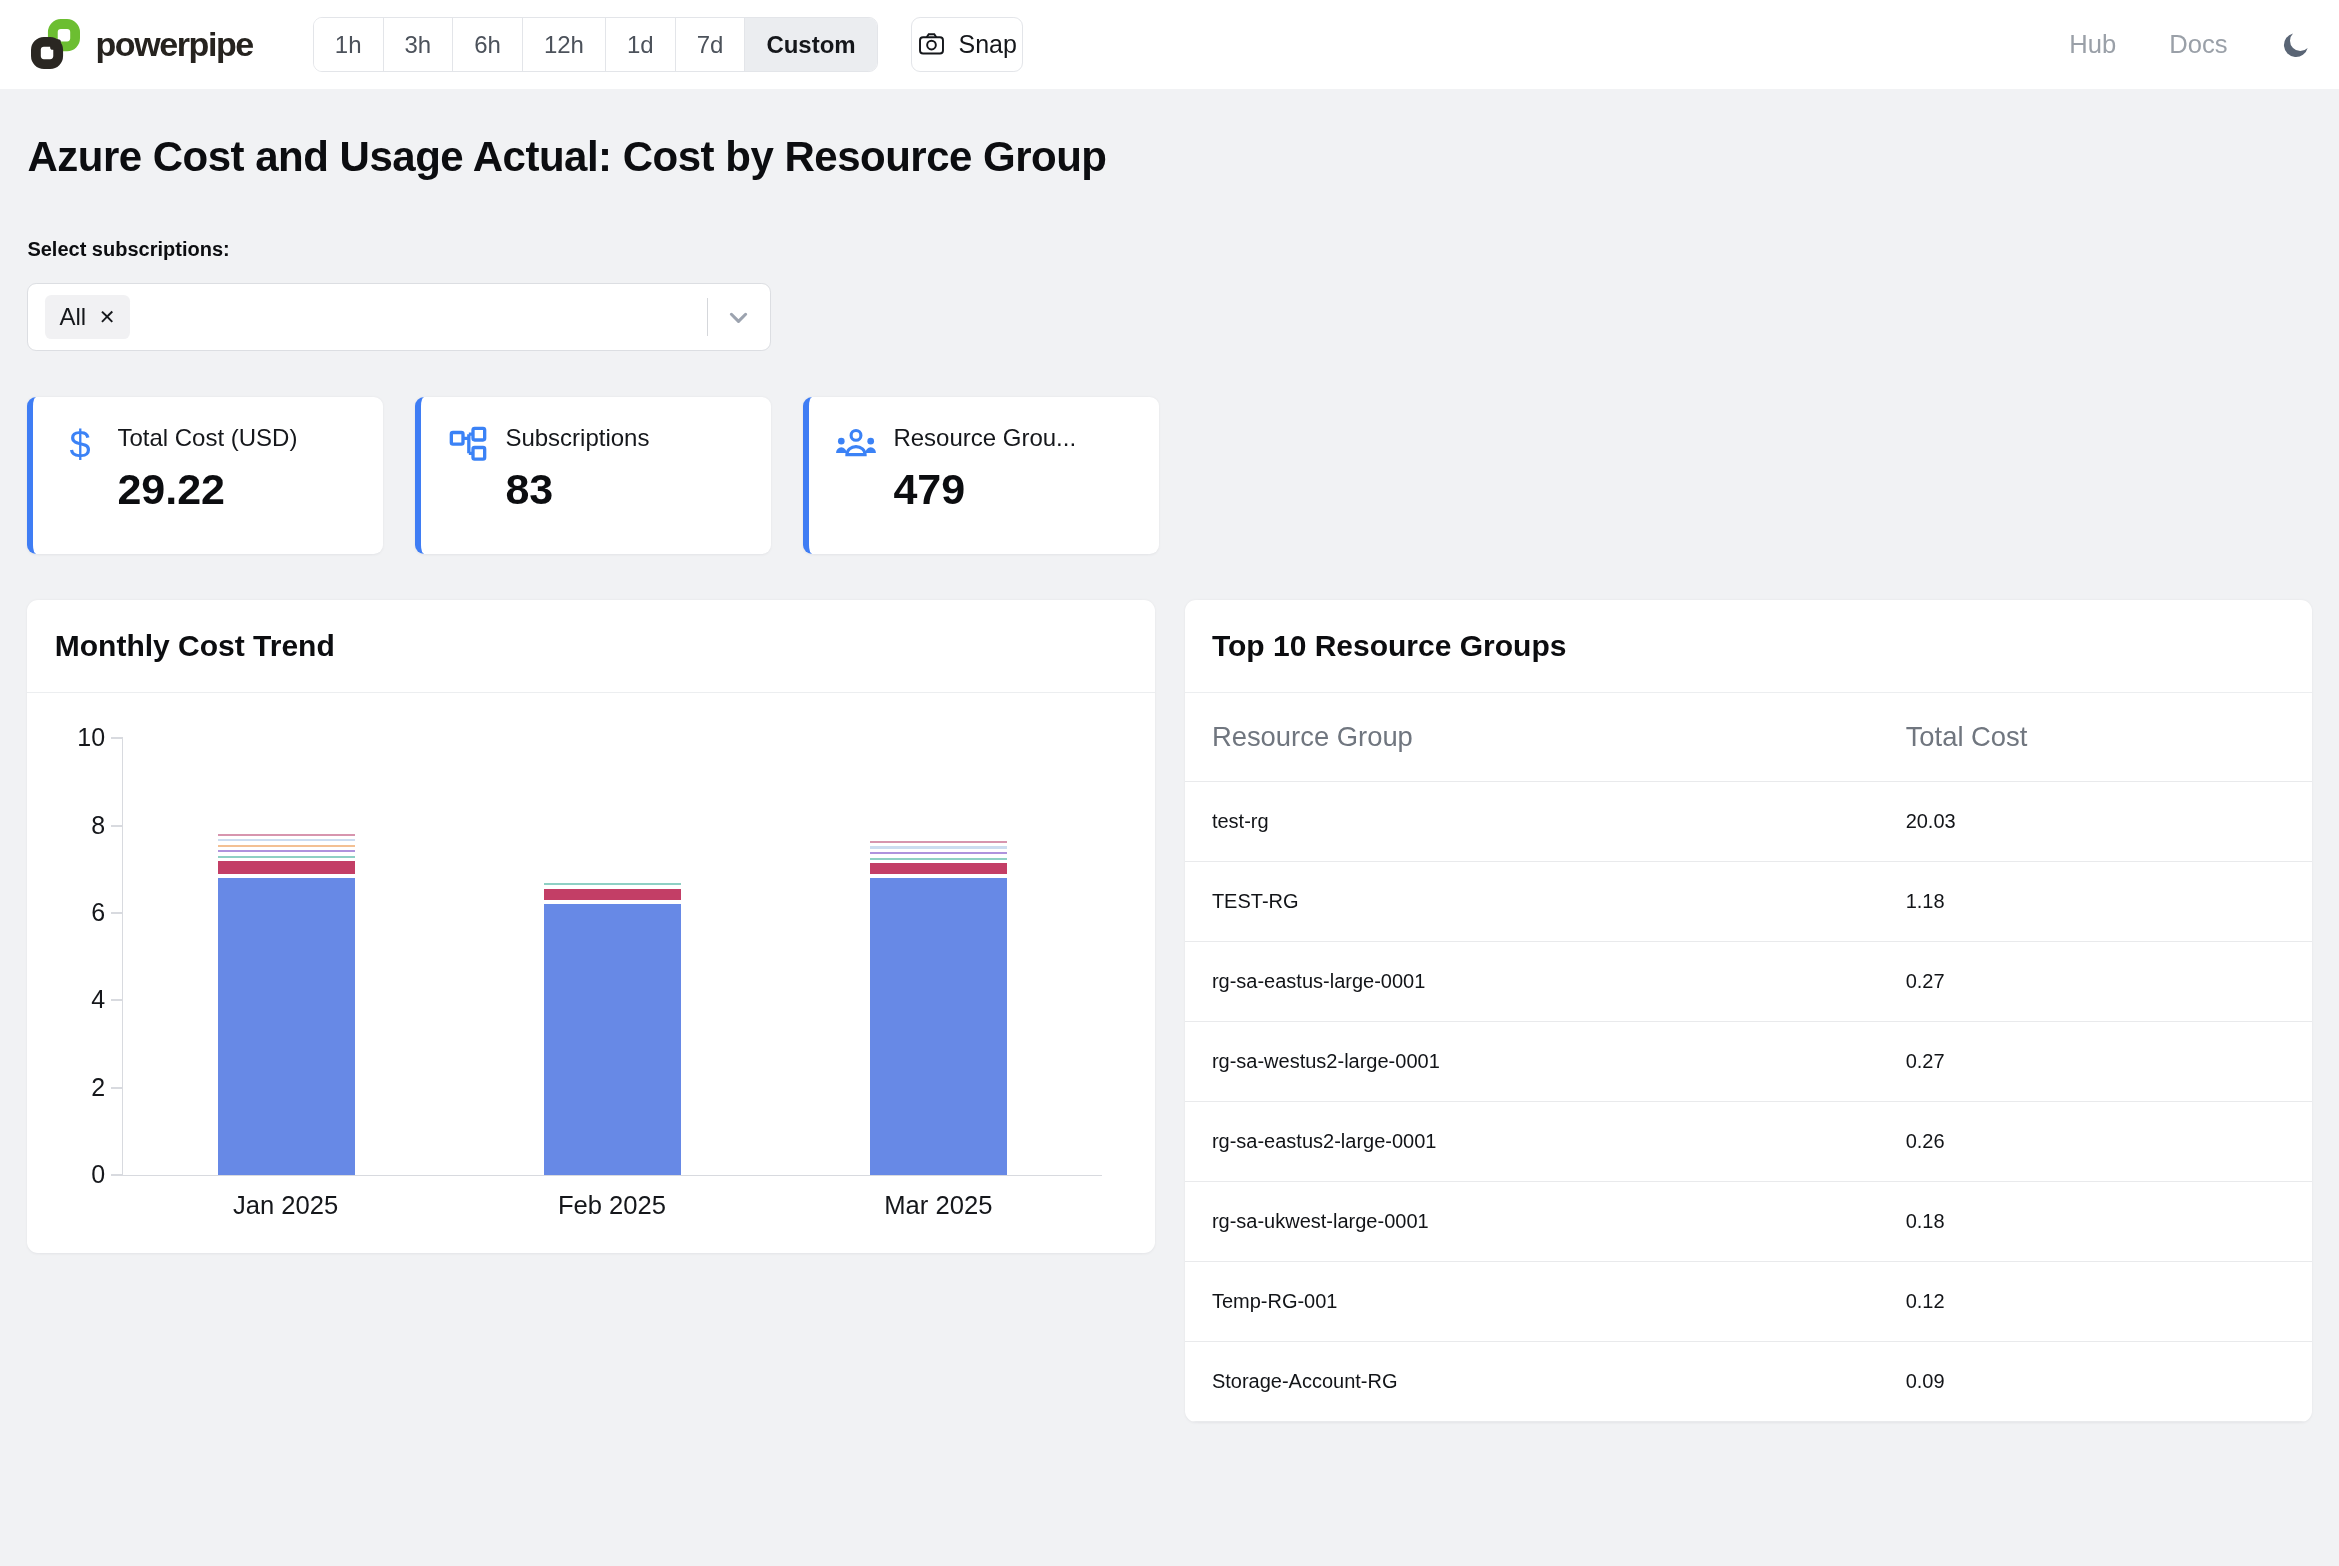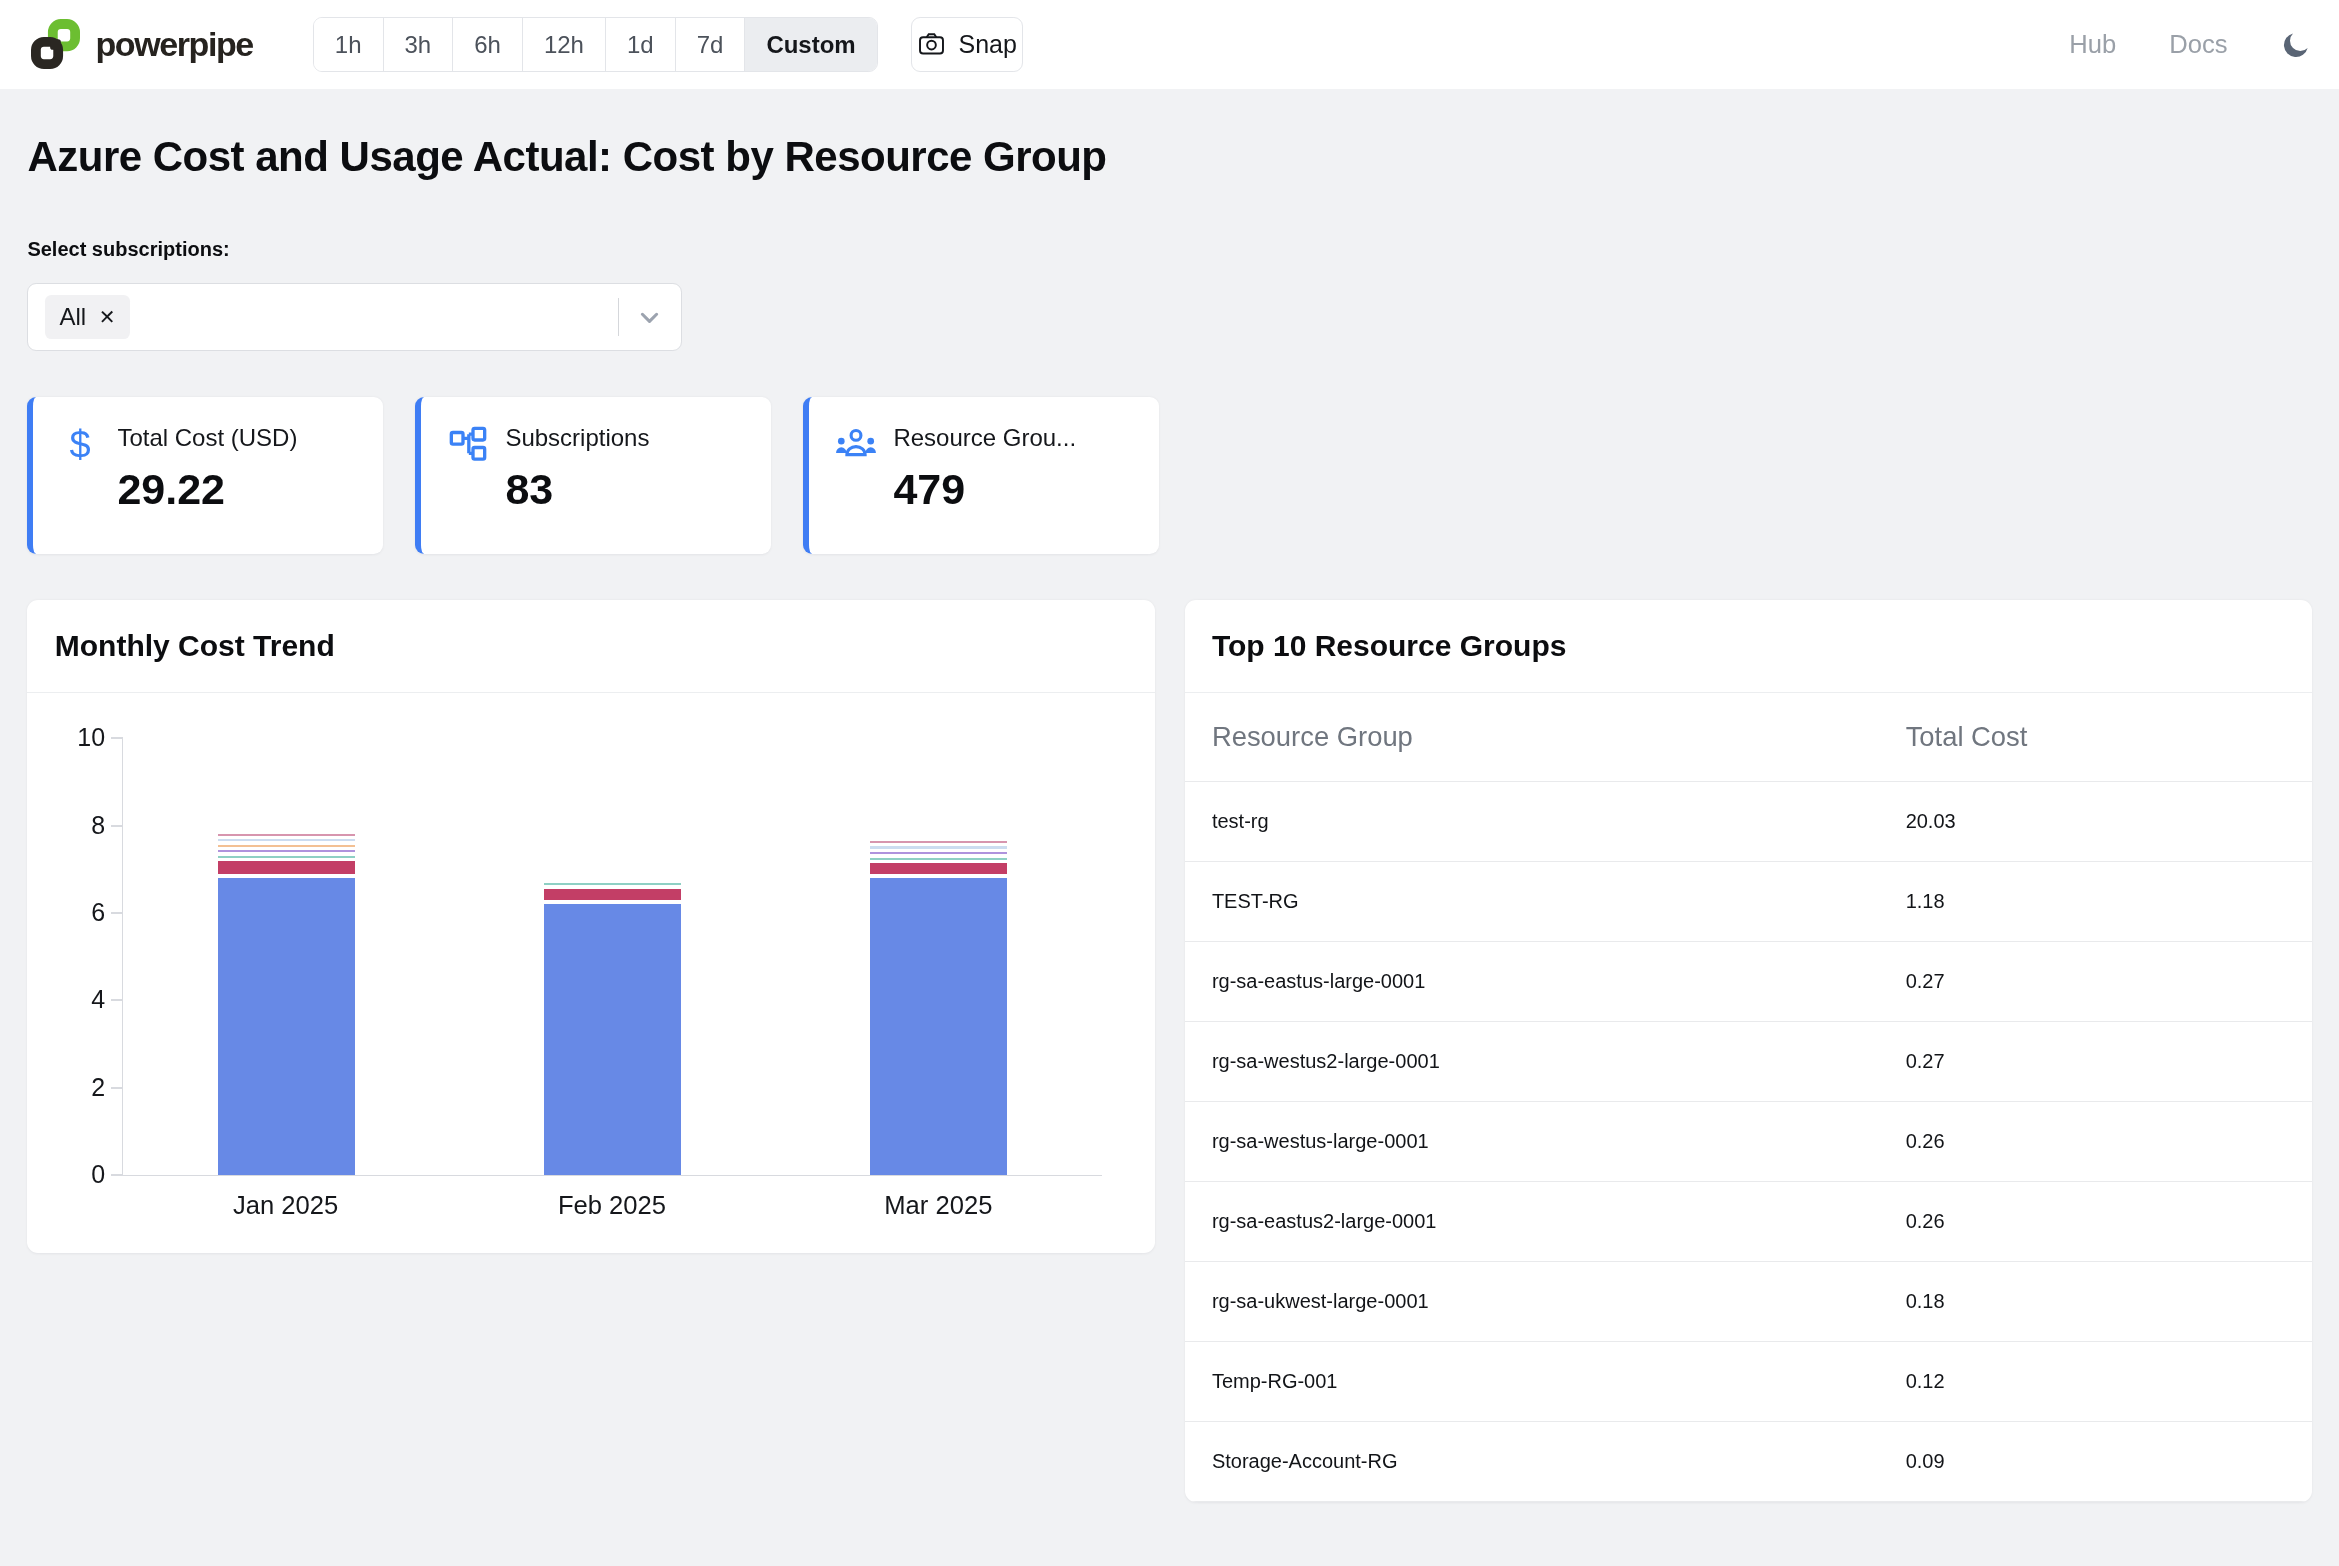--- a/index.html
+++ b/index.html
@@ -40,21 +40,21 @@
   .header-right { margin-left: auto; display: flex; align-items: center; gap: 53px; }
   .nav-link { font-size: 25.6px; color: #9aa0a8; text-decoration: none; cursor: pointer; }
   .theme-toggle { width: 31px; height: 31px; cursor: pointer; display: block; }
 
   
   .page { padding: 0 27.4px; }
   .page-title { margin-top: 44px; font-size: 42px; font-weight: 800; letter-spacing: -0.5px; color: #0c0d10; }
 
   .filter-label { margin-top: 57px; font-size: 20px; font-weight: 700; color: #0c0d10; }
   .select-box {
-    margin-top: 22px; width: 655px; height: 68px; background: #ffffff;
+    margin-top: 22px; width: 744px; height: 68px; background: #ffffff;
     border: 1.8px solid #dcdee2; border-radius: 9.1px;
     display: flex; align-items: center; padding: 0 16.4px; cursor: pointer; gap: 20px;
   }
   .chip {
     display: flex; align-items: center; gap: 12.8px;
     background: #f1f1f3; border-radius: 6.4px; padding: 8.2px 14.6px;
     font-size: 24px; color: #15171b;
   }
   .chip-x { font-size: 20px; color: #15171b; cursor: pointer; line-height: 1; }
   .select-right { margin-left: auto; display: flex; align-items: center; }
@@ -293,24 +293,20 @@
             </tr>
             <tr>
               <td>rg-sa-eastus-large-0001</td>
               <td class="num">0.27</td>
             </tr>
             <tr>
               <td>rg-sa-westus2-large-0001</td>
               <td class="num">0.27</td>
             </tr>
             <tr>
-              <td>rg-sa-westus-large-0001</td>
-              <td class="num">0.26</td>
-            </tr>
-            <tr>
               <td>rg-sa-eastus2-large-0001</td>
               <td class="num">0.26</td>
             </tr>
             <tr>
               <td>rg-sa-ukwest-large-0001</td>
               <td class="num">0.18</td>
             </tr>
             <tr>
               <td>Temp-RG-001</td>
               <td class="num">0.12</td>

